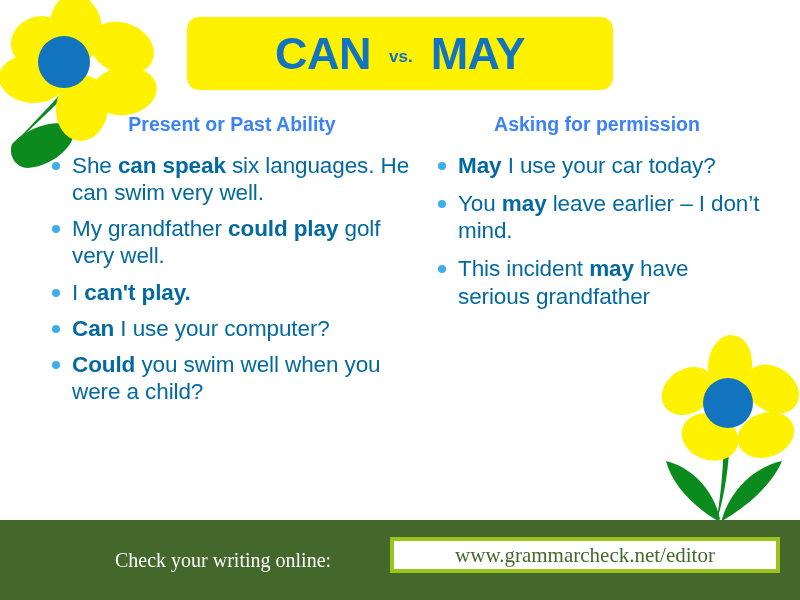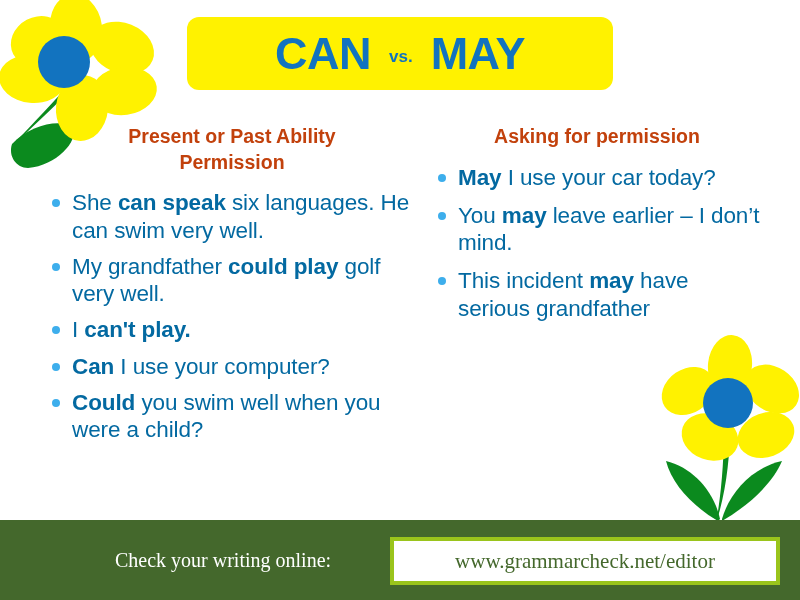--- a/index.html
+++ b/index.html
@@ -56,27 +56,27 @@
 
   
   .column {
     position: absolute;
     top: 108px;
   }
   #column-left  { left: 46px;  width: 372px; }
   #column-right { left: 432px; width: 330px; }
 
   .col-heading {
-    color: #c2410c;
+    color: #3b82f6;
     font-family: "Liberation Sans", sans-serif;
     font-weight: bold;
     font-size: 19.5px;
     line-height: 1.32;
     text-align: center;
-    margin: 16px 0 14px 0;
+    margin: 4px 0 14px 0;
   }
   #column-left .col-heading  { padding: 0 12px; }
   #column-right .col-heading { padding: 0 4px; text-align: center; }
 
   ul.bullets {
     list-style: none;
     margin: 0;
     padding: 0;
   }
   ul.bullets li {
@@ -121,21 +121,21 @@
     color: #ffffff;
     font-family: Liberation Serif, serif;
     font-size: 20px;
     white-space: nowrap;
   }
   #footer-url-box {
     position: absolute;
     left: 390px;
     top: 537px;
     width: 390px;
-    height: 48px;
+    height: 36px;
     background: #ffffff;
     border: 4px solid #9ac41c;
     box-sizing: border-box;
     display: flex;
     align-items: center;
     justify-content: center;
   }
   #footer-url {
     color: #44682c;
     font-family: "Liberation Serif", serif;
@@ -167,21 +167,20 @@
 
   <div id="title-banner">
     <span class="title-word">CAN</span>
     <span class="title-vs">vs.</span>
     <span class="title-word">MAY</span>
   </div>
 
   <div id="column-left" class="column">
     <div class="col-heading">
       <div>Present or Past Ability</div>
-      <div>Permission</div>
     </div>
     <ul class="bullets">
       <li><span class="dot"></span><span>She </span><b>can speak</b><span> six languages. He can swim very well.</span></li>
       <li><span class="dot"></span><span>My grandfather </span><b>could play</b><span> golf very well.</span></li>
       <li><span class="dot"></span><span>I </span><b>can't play.</b></li>
       <li><span class="dot"></span><b>Can</b><span> I use your computer?</span></li>
       <li><span class="dot"></span><b>Could</b><span> you swim well when you were a child?</span></li>
     </ul>
   </div>
 

